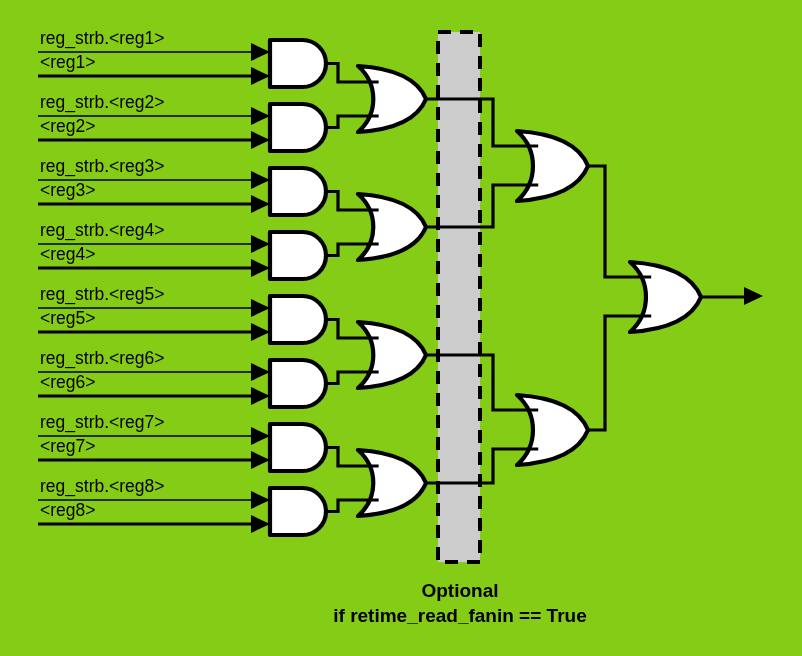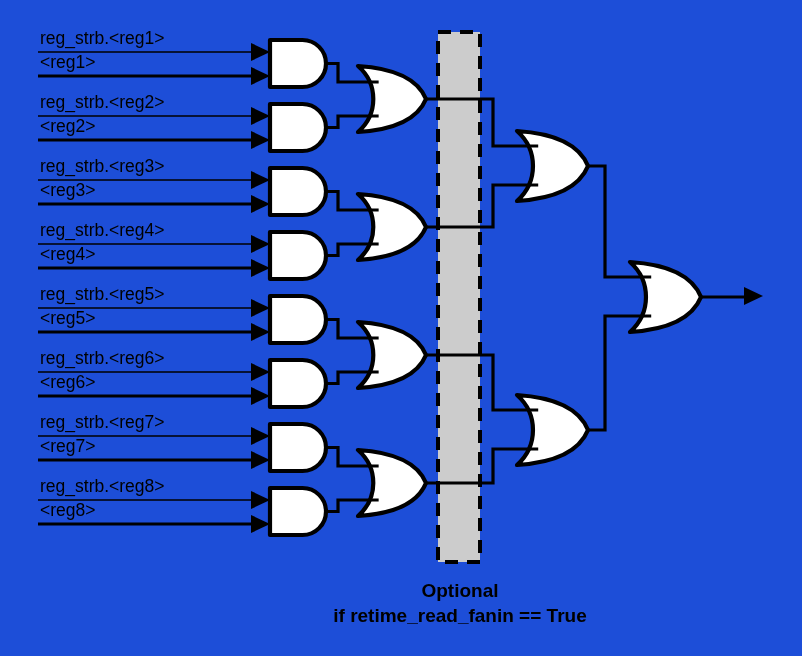--- a/index.html
+++ b/index.html
@@ -7,21 +7,21 @@
     padding: 0;
     background: #ffffff;
   }
   body {
     font-family: "Liberation Sans", sans-serif;
   }
   #diagram-root {
     position: relative;
     width: 802px;
     height: 656px;
-    background: #1d4ed8;
+    background: #84cc16;
     overflow: hidden;
   }
   svg.canvas {
     position: absolute;
     left: 0;
     top: 0;
     width: 802px;
     height: 656px;
     display: block;
   }

